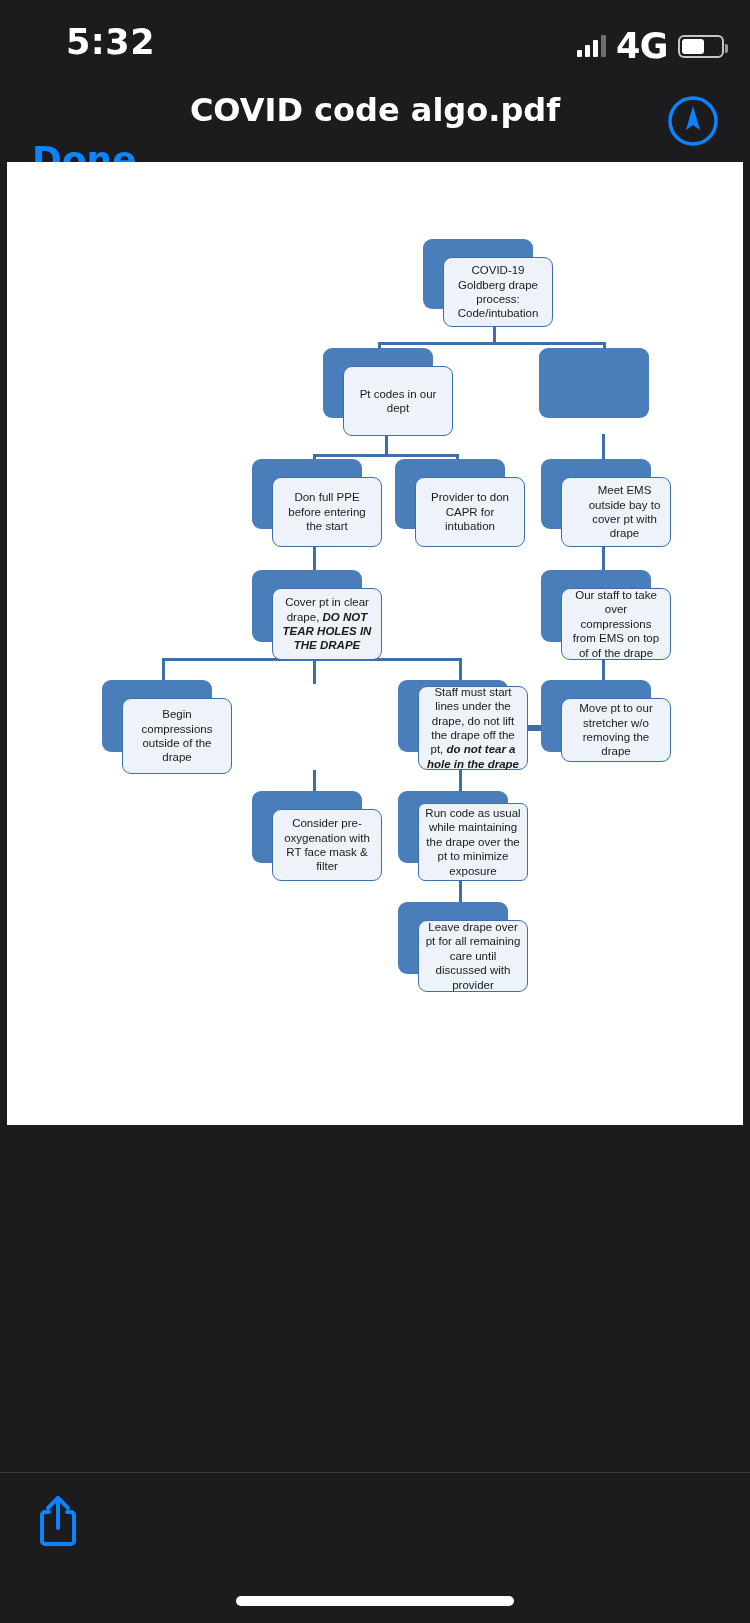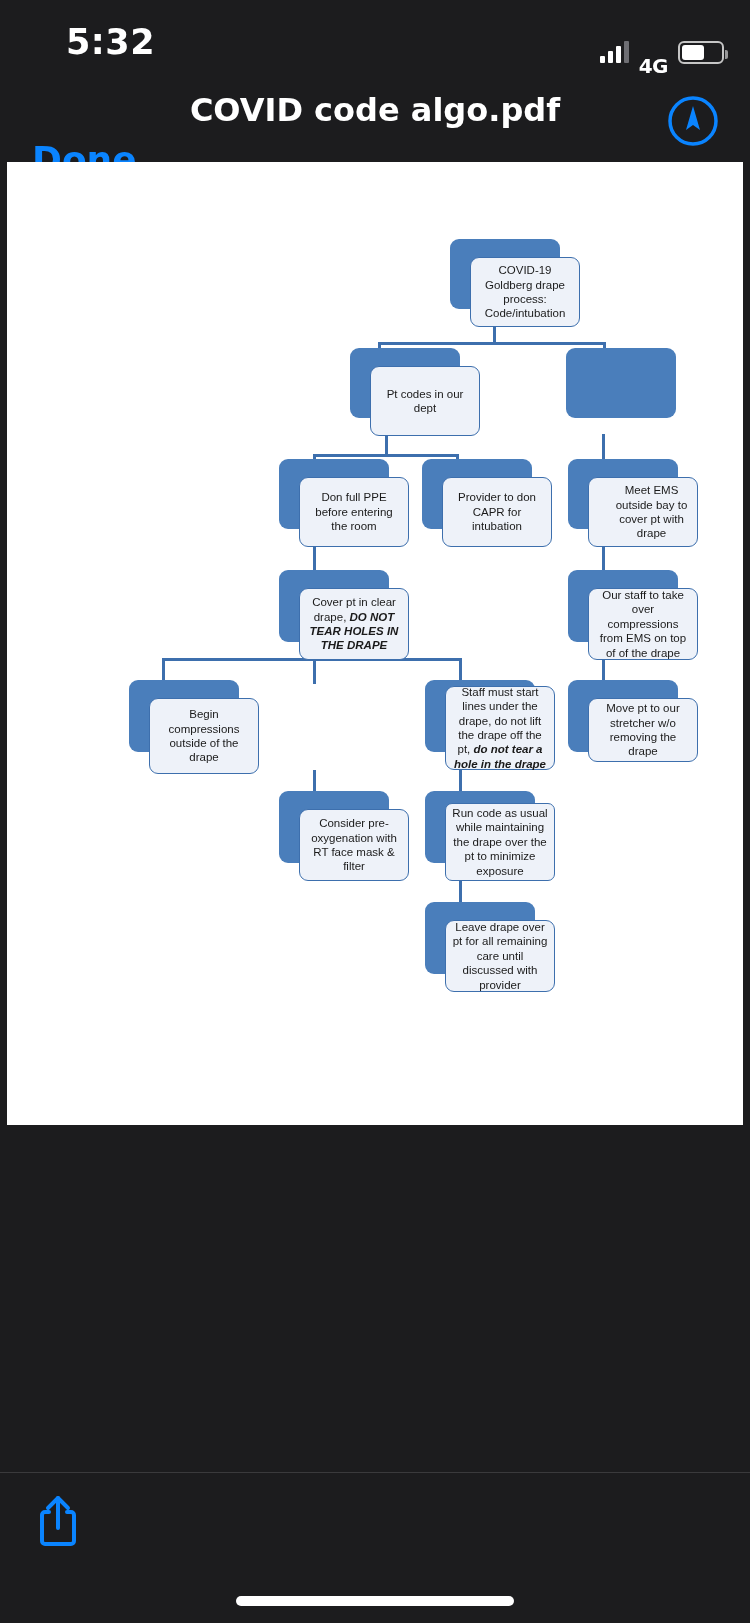--- a/index.html
+++ b/index.html
@@ -26,22 +26,22 @@
   .status-right{
     position:absolute; right:26px; top:26px;
     display:flex; align-items:center; gap:10px;
   }
   .signal{ display:flex; align-items:flex-end; gap:3px; height:22px; }
   .signal span{ width:5px; background:#fff; border-radius:1px; }
   .signal span:nth-child(1){ height:7px; }
   .signal span:nth-child(2){ height:12px; }
   .signal span:nth-child(3){ height:17px; }
   .signal span:nth-child(4){ height:22px; background:#6e6e73; }
-  .carrier{ color:#fff; font-size:20px; font-weight:bold; letter-spacing:-0.5px;
-            font-family:"DejaVu Sans", sans-serif;margin-top:28px; }
+  .carrier{ color:#fff; font-size:35px; font-weight:bold; letter-spacing:-0.5px;
+            font-family:"DejaVu Sans", sans-serif; }
   .battery{ position:relative; width:46px; height:23px;
             border:2px solid rgba(255,255,255,0.75); border-radius:6px; padding:2px; }
   .battery-fill{ height:100%; width:58%; background:#fff; border-radius:3px; }
   .battery-cap{ position:absolute; right:-6px; top:7px; width:3px; height:9px;
                 background:rgba(255,255,255,0.55); border-radius:0 2px 2px 0; }
 
   
   .nav-bar{
     position:absolute; left:0; top:80px; width:750px; height:82px;
     background:#1c1c1e;
@@ -64,21 +64,21 @@
   }
 
   
   .page{
     position:absolute; left:7px; top:162px; width:736px; height:963px;
     background:#ffffff;
     overflow:hidden;
   }
 
   
-  .node{ position:absolute;margin-left:27px; }
+  .node{ position:absolute; }
   .node .shadow{
     position:absolute; left:0; top:0;
     background:#4a7ebb; border-radius:9px;
   }
   .node .front{
     position:absolute;
     background:#eef2f9;
     border:1.6px solid #3d6fad;
     border-radius:9px;
     display:flex; align-items:center; justify-content:center;
@@ -190,21 +190,21 @@
     </div>
   </div>
 
   <div class="node" style="left:532px;top:186px;width:130px;height:88px;">
     <div class="shadow" style="left:0;top:0;width:110px;height:70px;"></div>
   </div>
 
   <div class="node" style="left:245px;top:297px;width:130px;height:88px;">
     <div class="shadow" style="left:0;top:0;width:110px;height:70px;"></div>
     <div class="front" style="left:20px;top:18px;width:110px;height:70px;font-size:11.5px;">
-      <span class="txt">Don full PPE before entering the room</span>
+      <span class="txt">Don full PPE before entering the start</span>
     </div>
   </div>
 
   <div class="node" style="left:388px;top:297px;width:130px;height:88px;">
     <div class="shadow" style="left:0;top:0;width:110px;height:70px;"></div>
     <div class="front" style="left:20px;top:18px;width:110px;height:70px;font-size:11.5px;">
       <span class="txt">Provider to don CAPR for intubation</span>
     </div>
   </div>
 

